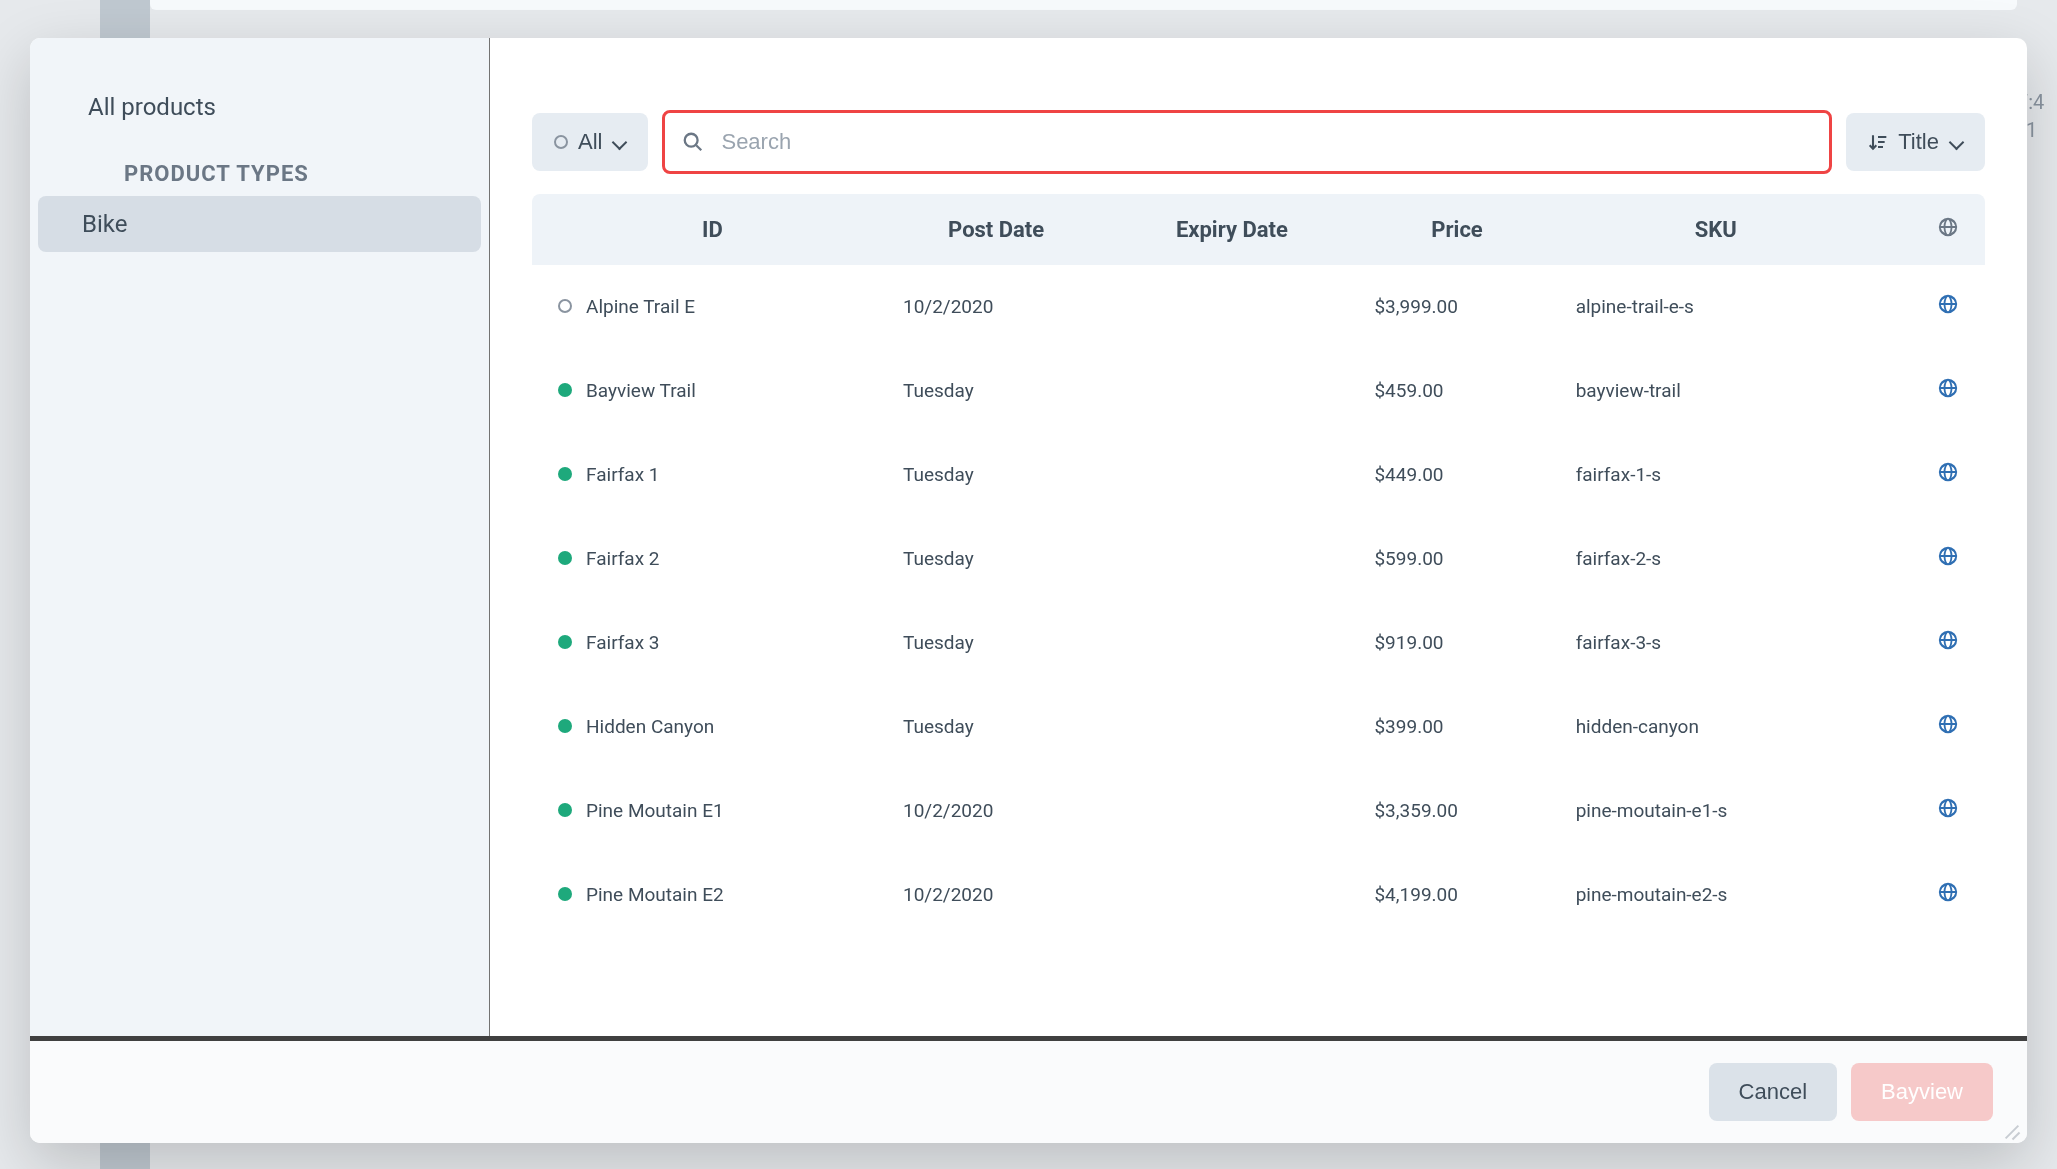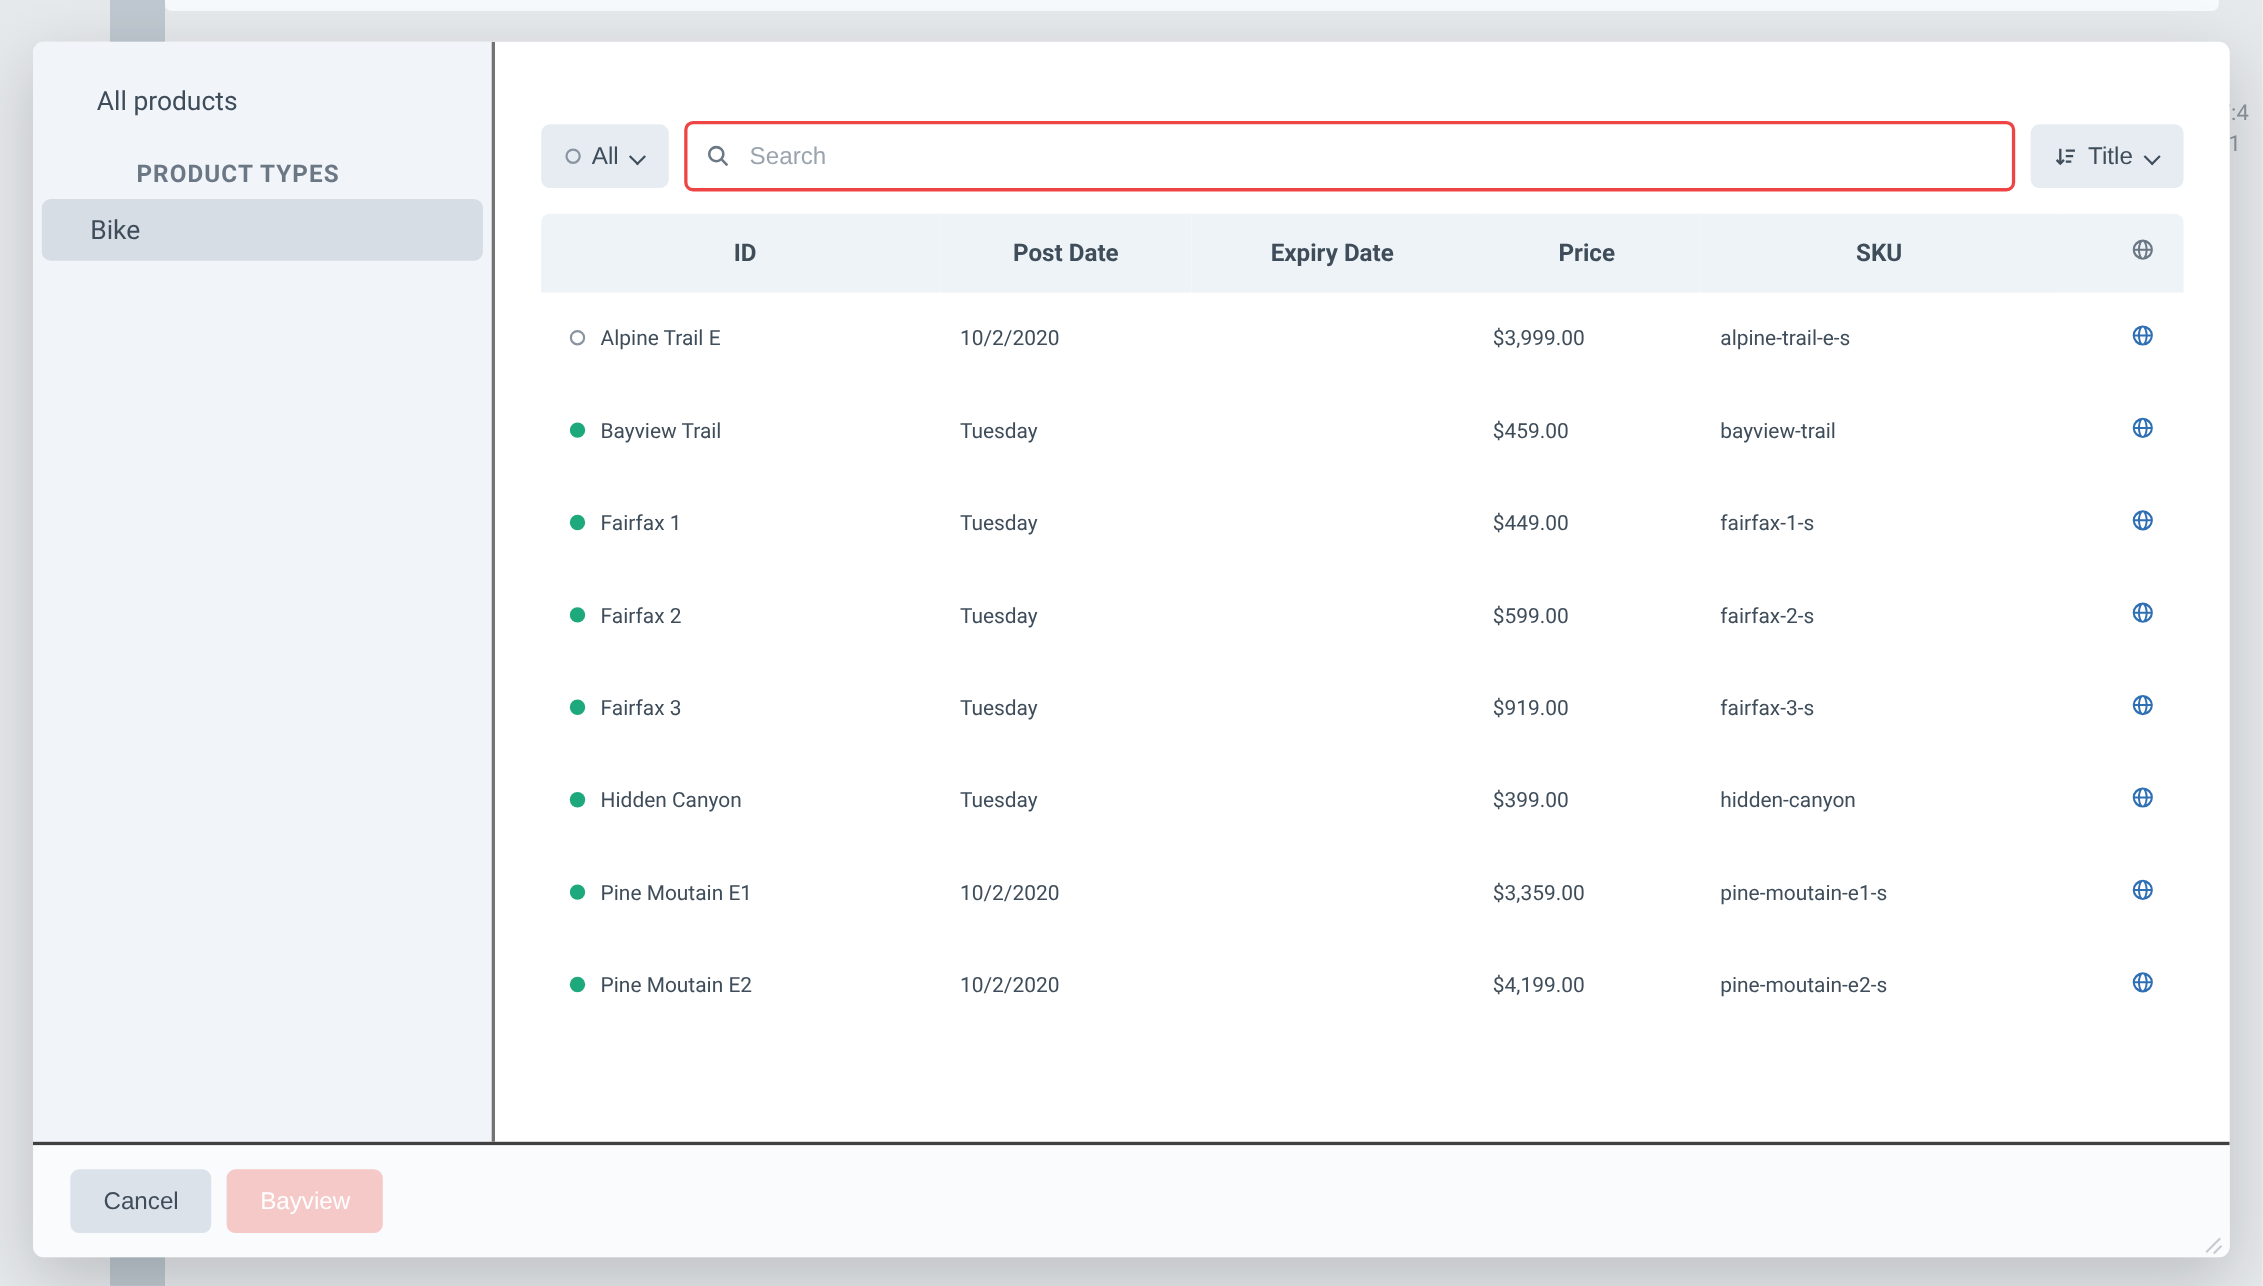--- a/index.html
+++ b/index.html
@@ -45,24 +45,24 @@
     display: flex;
     flex-direction: column;
     overflow: hidden;
   }
   .modal-body {
     flex: 1;
     display: flex;
     min-height: 0;
   }
   .sidebar {
-    width: 420px;
+    width: 460px;
     background: #f1f5f9;
-    padding: 26px 0 30px 0;
-    border-right: 3px solid #737373;
+    padding: 41px 0 30px 0;
+    border-right: 1px solid #737373;
   }
   .sidebar-link {
     display:block;
     padding: 14px 58px;
     font-size: 24px;
     color:#3f4d5a;
     cursor:pointer;
   }
   .sidebar-heading {
     padding: 26px 58px 10px 58px;
@@ -203,24 +203,25 @@
   }
   .id-cell { display:flex; align-items:center; }
   .globe-icon {
     width:22px; height:22px;
     display:inline-block;
     color:#2f6fb3;
   }
   thead .globe-icon { color:#6b7785; }
 
   .footer {
-    border-top:3px solid #404040;
+    border-top:5px solid #404040;
     background:#fafbfc;
     padding: 22px 34px;
     display:flex;
+    justify-content:flex-end;
     gap:14px;
   }
   .btn-cancel {
     background:#dbe2e9;
     border:none;
     border-radius:8px;
     padding: 16px 30px;
     font-size:22px;
     color:#3f4d5a;
     cursor:pointer;

